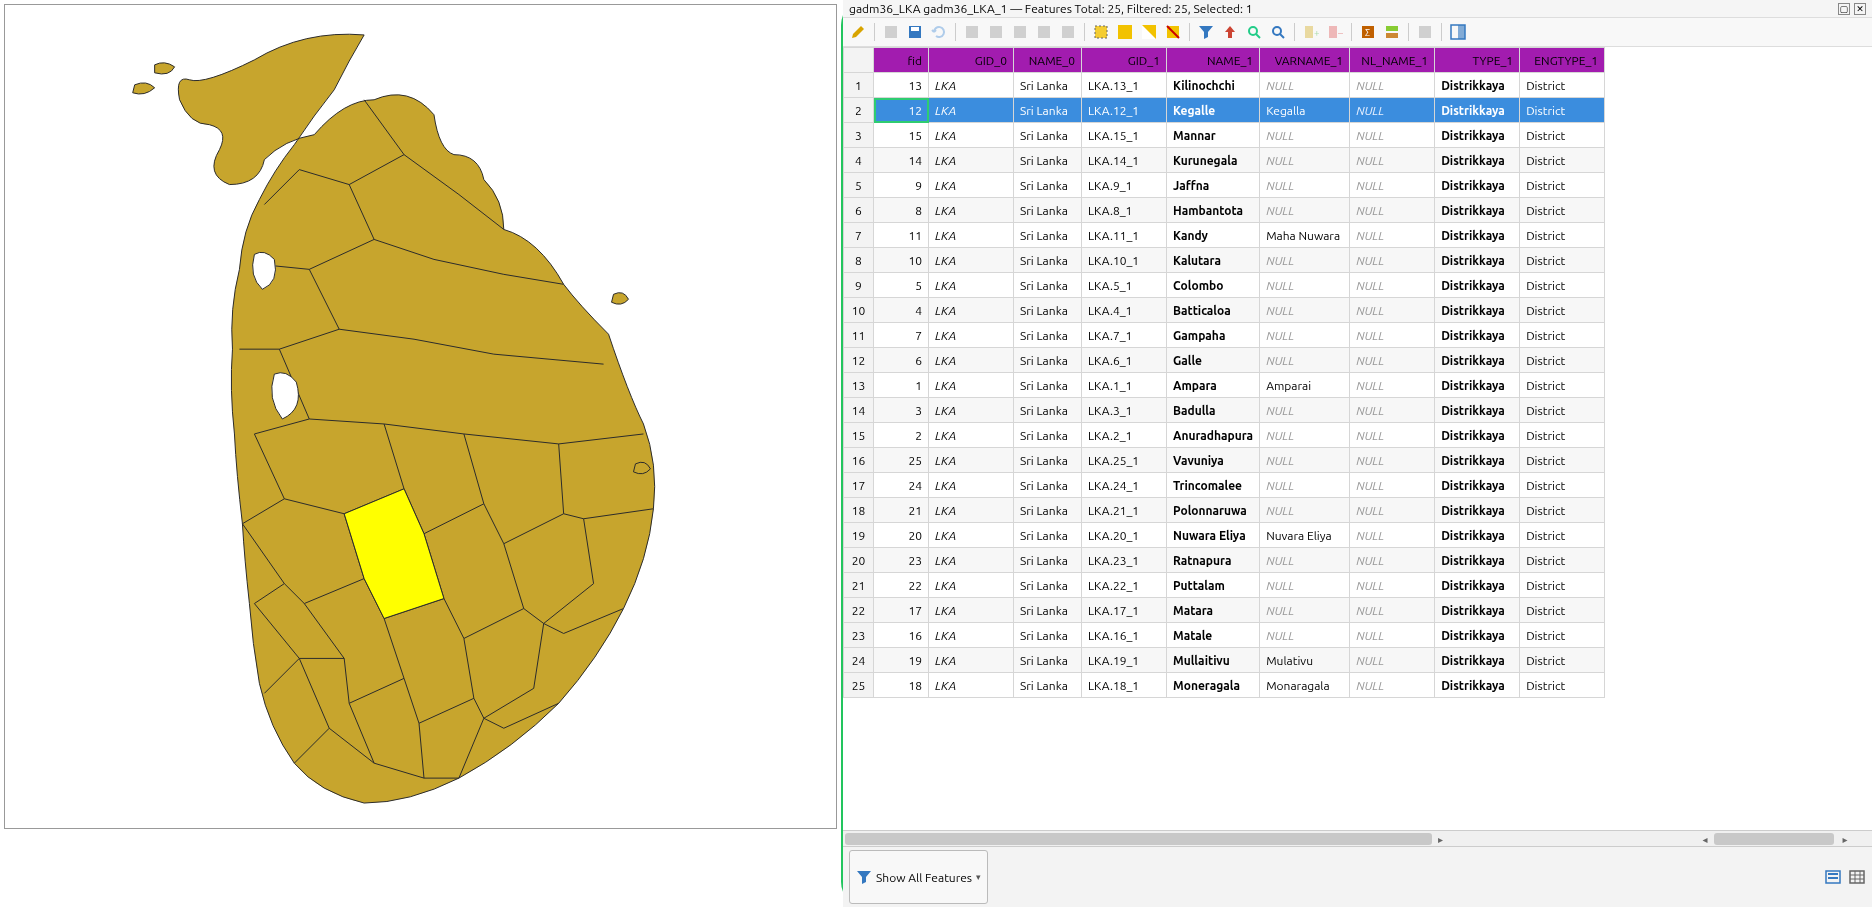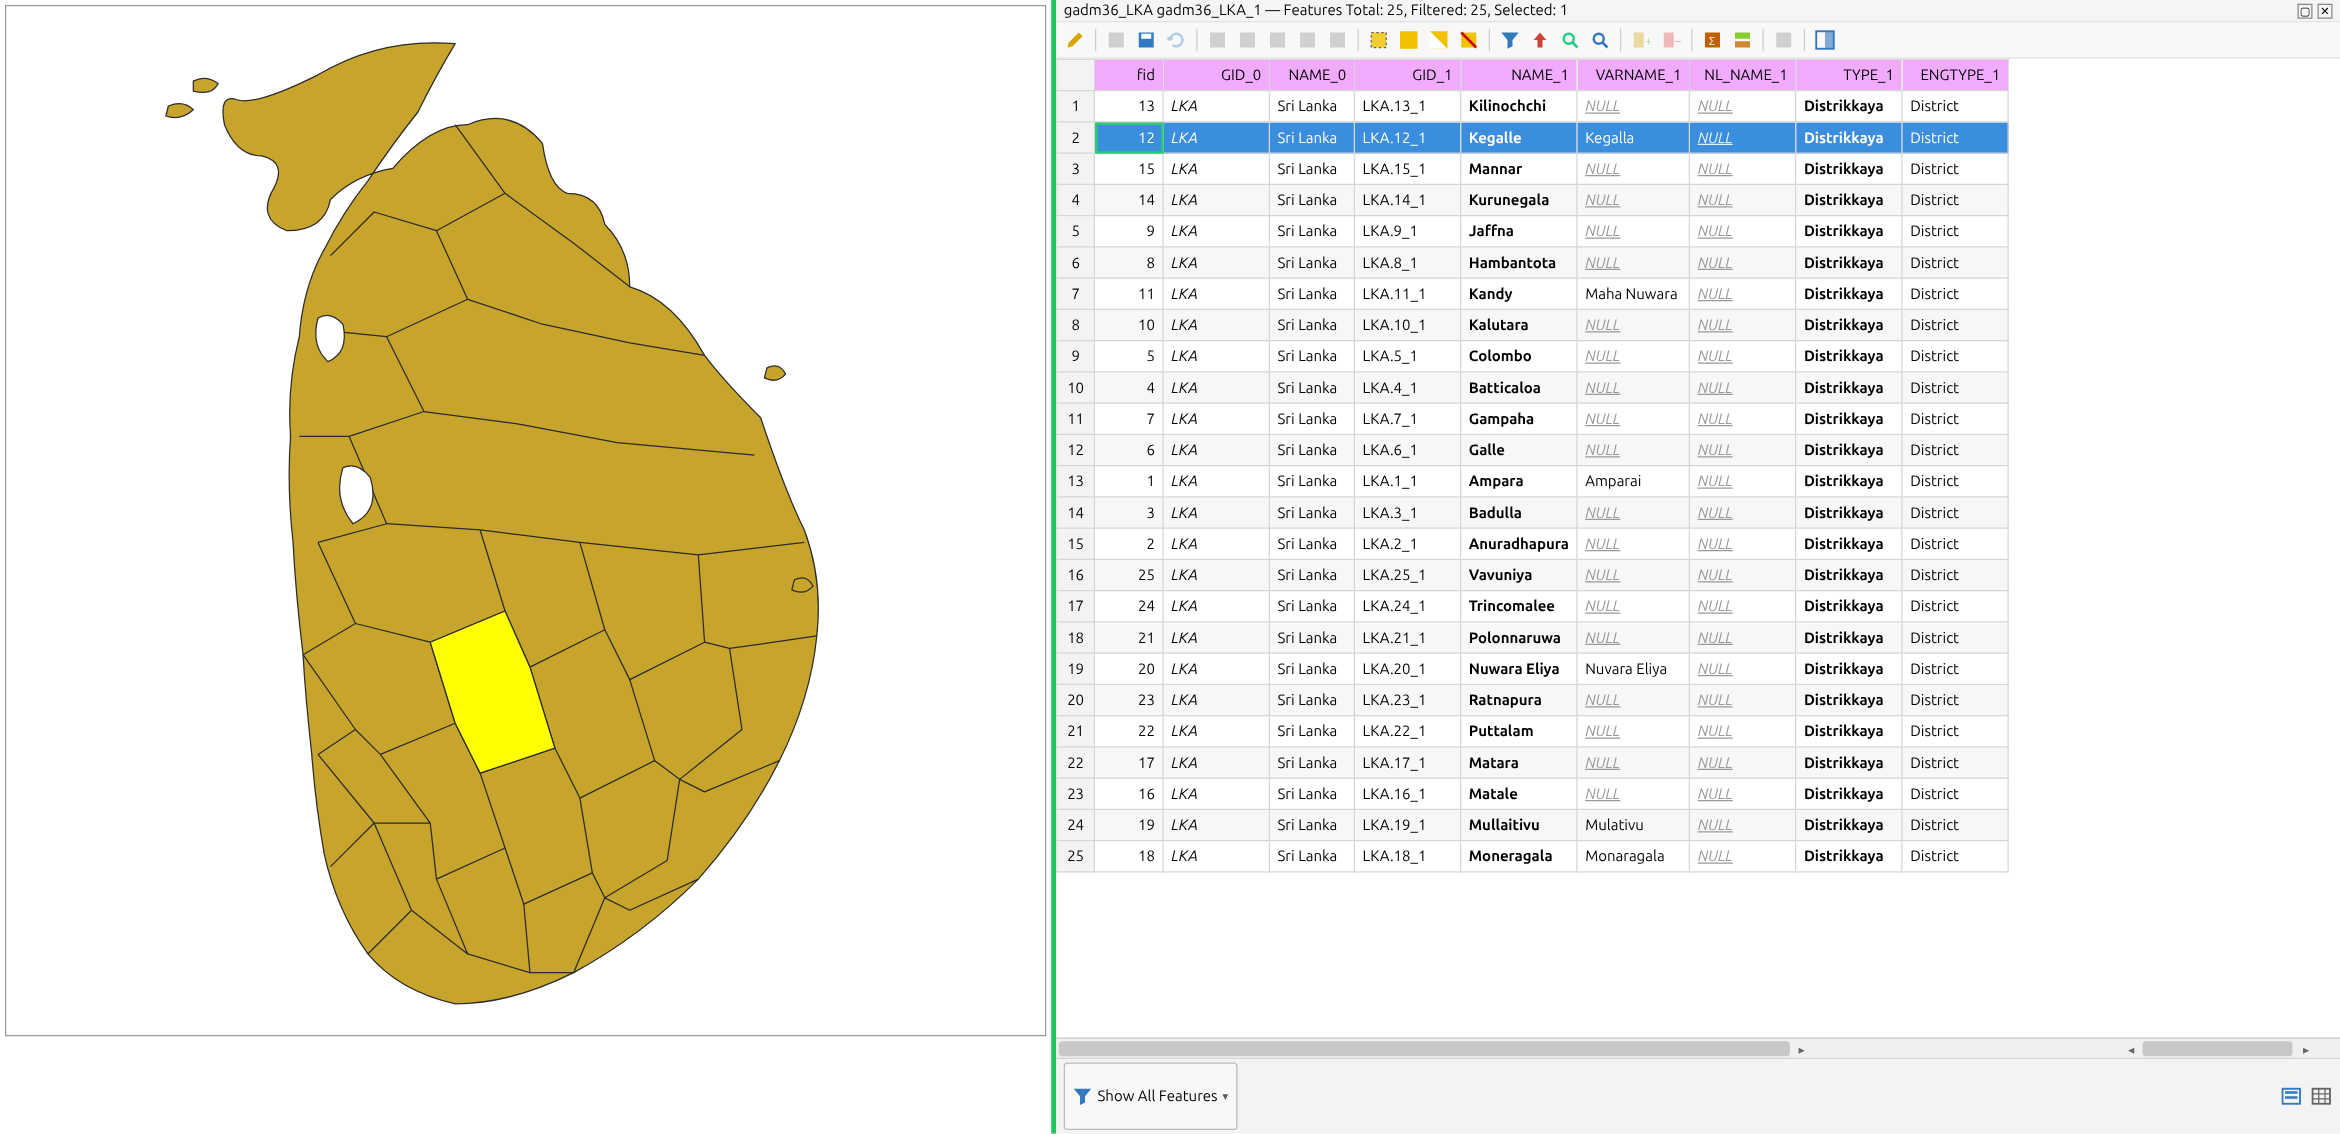--- a/index.html
+++ b/index.html
@@ -19,22 +19,23 @@
     margin: 4px;
     position: relative;
     background: #fff;
     flex-shrink: 0;
   }
   .map-pane svg { width: 100%; height: 100%; display:block; }
   .attr-pane {
     flex: 1;
     display: flex;
     flex-direction: column;
-    border-left: 4px solid #22c55e;
+    border-left: 2px solid #22c55e;
     min-width: 0;
+    border-radius: 25px;
   }
   .title-bar {
     background: #f5f5f5;
     padding: 2px 6px;
     font-size: 12px;
     display: flex;
     align-items: center;
     justify-content: space-between;
     border-bottom: 1px solid #ddd;
   }
@@ -68,21 +69,21 @@
     width: max-content;
   }
   table.attr th, table.attr td {
     border: 1px solid #d6d6d6;
     height: 25px;
     text-align: left;
     padding: 0 6px;
     white-space: nowrap;
   }
   table.attr th {
-    background: #f0abfc;
+    background: #a21caf;
     font-weight: normal;
     text-align: right;
     position: sticky;
     top: 0;
     z-index: 2;
   }
   table.attr th.rownum-head { background:#f3f3f3; width:30px; text-align:center;}
   table.attr td.rownum {
     background: #f3f3f3;
     text-align: center;
@@ -91,21 +92,21 @@
   table.attr td.fid { text-align: right; width:55px;}
   table.attr tbody tr:nth-child(even) td:not(.rownum) { background:#f7f7f7; }
   table.attr tbody tr.selected td:not(.rownum) {
     background: #3b8dde !important;
     color: #fff;
   }
   table.attr tbody tr.selected td.fid {
     outline: 2px solid #2ecc71;
     outline-offset: -2px;
   }
-  .null { color:#999; font-style: italic; text-decoration: underline; }
+  .null { color:#999; font-style: italic; }
   table.attr tbody tr.selected .null { color:#e8f0ff; }
   .col-gid0 { width:85px;font-style:italic; }
   .col-name0 { width:68px; }
   .col-gid1 { width:85px; }
   .col-name1 { width:85px;font-weight:bold; }
   .col-varname1 { width:90px; }
   .col-nlname1 { width:85px; }
   .col-type1 { width:85px;font-weight:bold; }
   .col-engtype1 { width:85px; }
   .hscroll {

